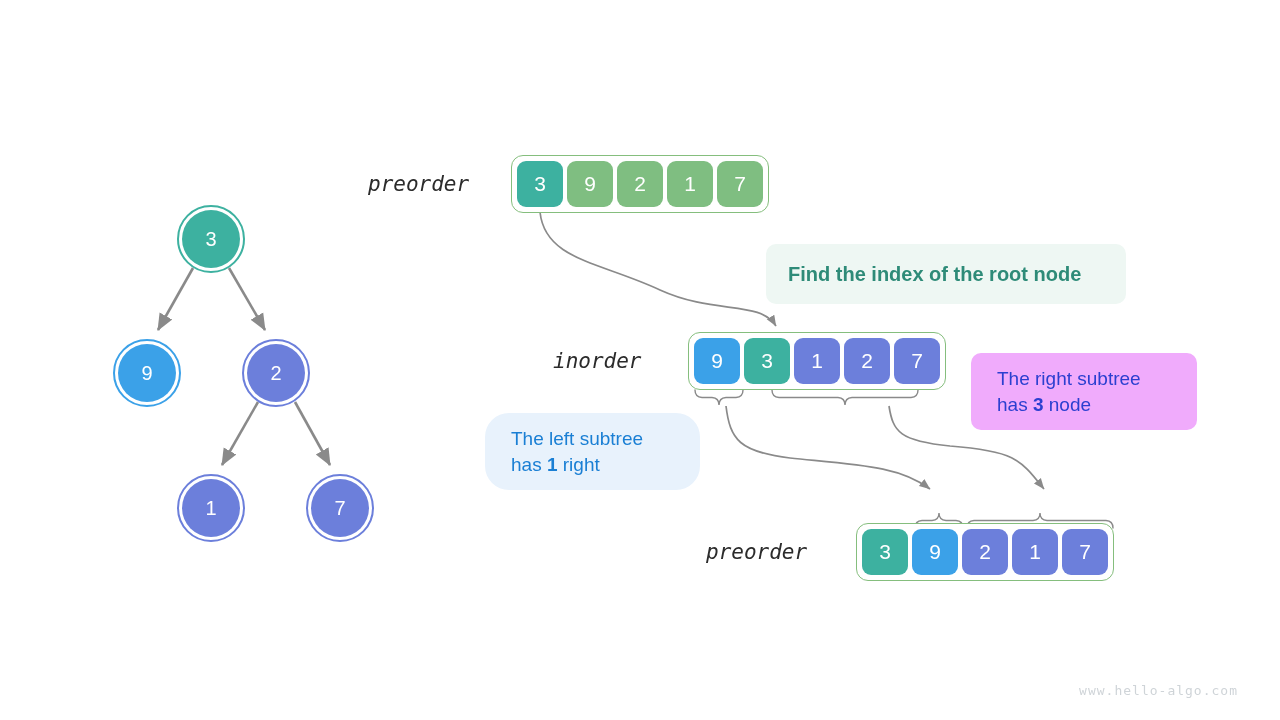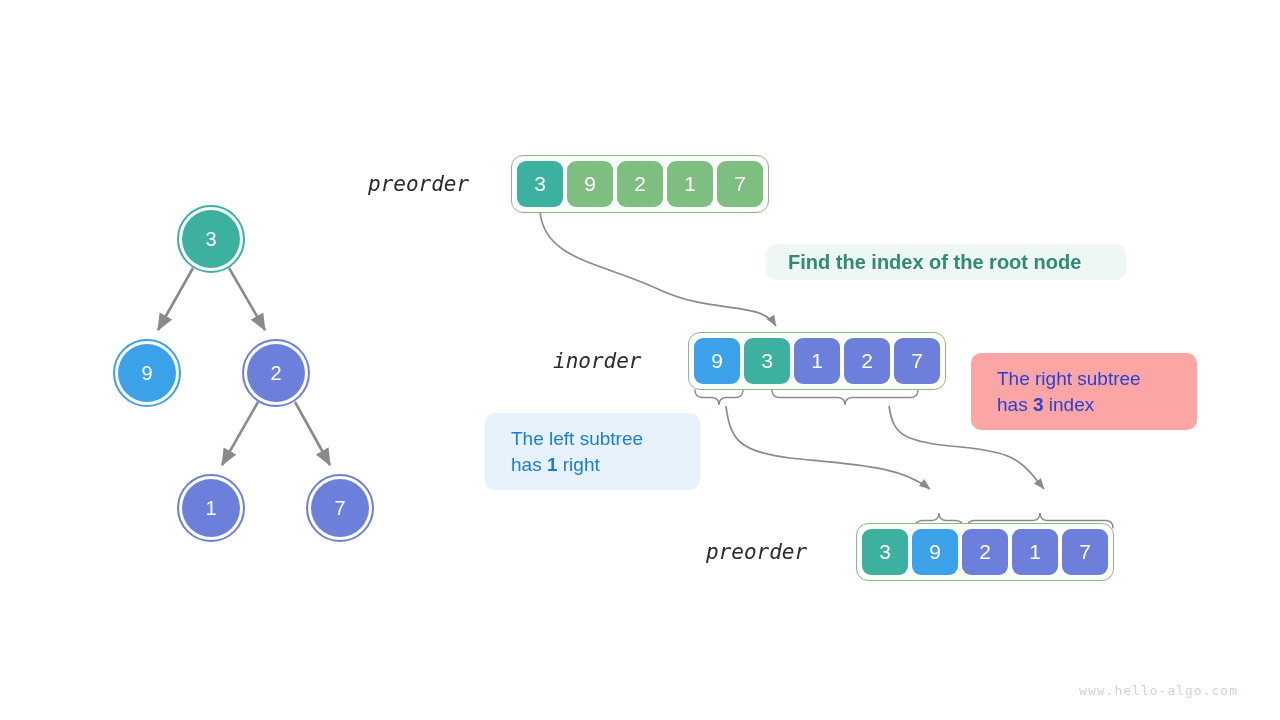--- a/index.html
+++ b/index.html
@@ -87,23 +87,24 @@
     font-weight: bold;
     font-size: 20px;
     padding: 0 22px;
   }
   .callout.blue {
     background: #e8f2fc;
     color: #1a7fd4;
     font-size: 19px;
     padding: 12px 26px;
     line-height: 1.35;
+    border-radius: 24px;
   }
   .callout.indigo {
-    background: #fca5a5;
+    background: #f0abfc;
     color: #2b3fd0;
     font-size: 19px;
     padding: 12px 26px;
     line-height: 1.35;
   }
   .callout b { font-weight: bold; }
 
   
   #watermark {
     position: absolute;
@@ -204,32 +205,32 @@
   <div class="arr-label" style="left: 706px; top: 540px;">preorder</div>
   <div class="array" id="arr2" style="left: 856px; top: 523px;">
       <div class="cell" style="background: rgb(61, 177, 160);">3</div>
       <div class="cell" style="background: rgb(59, 161, 232);">9</div>
       <div class="cell" style="background: rgb(108, 127, 219);">2</div>
       <div class="cell" style="background: rgb(108, 127, 219);">1</div>
       <div class="cell" style="background: rgb(108, 127, 219);">7</div>
     </div>
 
 
-  <div class="callout teal" id="co-index" style="left: 766px; top: 244px; width: 360px; height: 36px;">
+  <div class="callout teal" id="co-index" style="left: 766px; top: 244px; width: 360px; height: 60px;">
     <span class="ctext">Find the index of the root node</span>
   </div>
 
   <div class="callout blue" id="co-left" style="left: 485px; top: 413px; width: 215px; height: 77px;">
     <span class="ctext">
       <span>The left subtree</span><br>
       <span>has </span><b>1</b><span> right</span>
     </span>
   </div>
 
   <div class="callout indigo" id="co-right" style="left: 971px; top: 353px; width: 226px; height: 77px;">
     <span class="ctext">
       <span>The right subtree</span><br>
-      <span>has </span><b>3</b><span> index</span>
+      <span>has </span><b>3</b><span> node</span>
     </span>
   </div>
 
   <div id="watermark">www.hello-algo.com</div>
 </div>
 
 </body></html>

